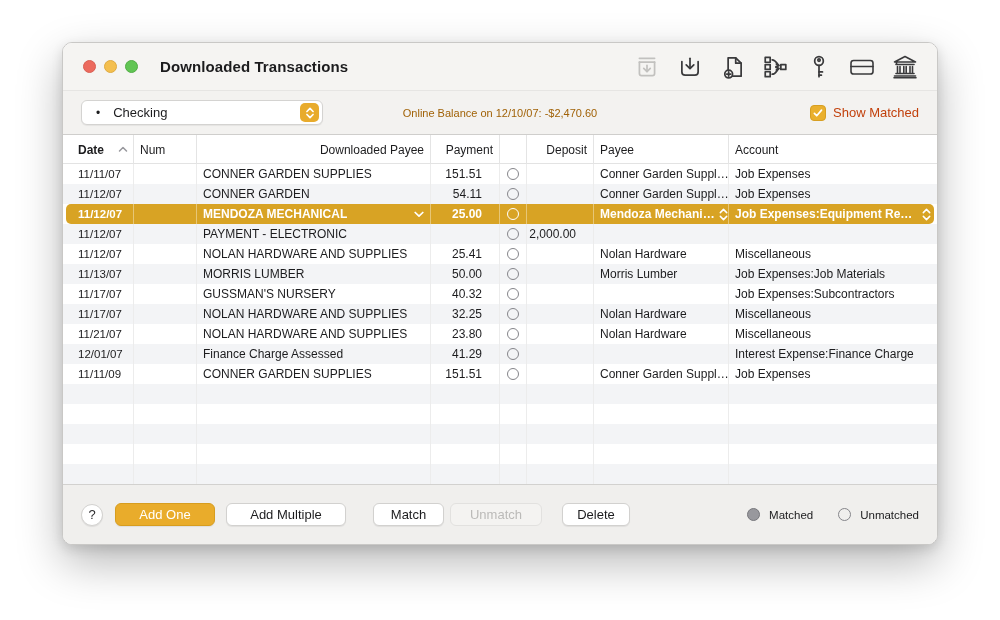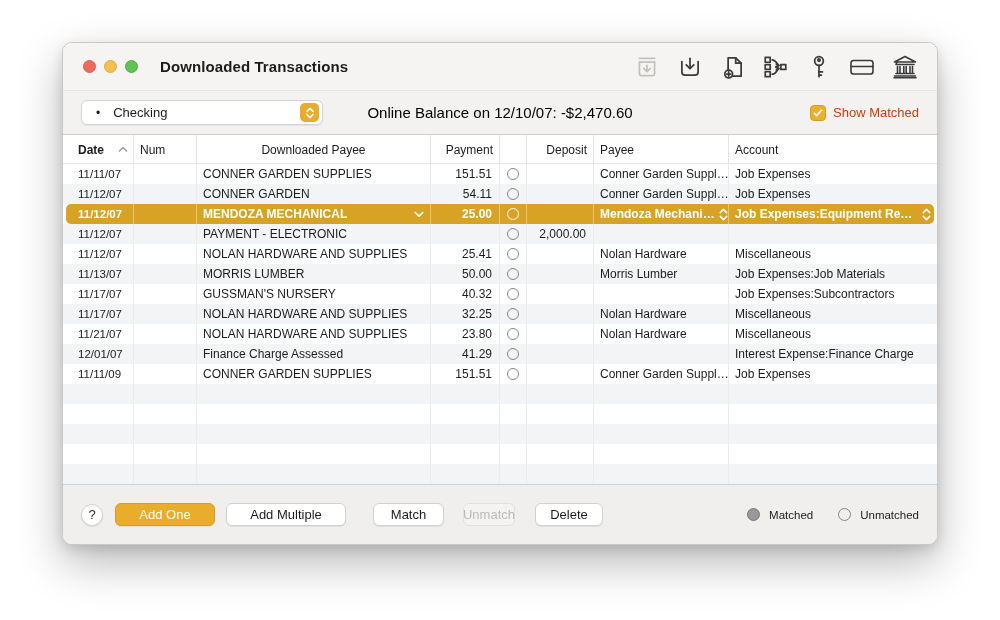--- a/index.html
+++ b/index.html
@@ -39,52 +39,52 @@
     box-shadow:0 1px 1px rgba(0,0,0,.06);
     display:flex; align-items:center; padding:0 3px 0 14px; font-size:13px; color:#1c1c1e;
   }
   .popup .bullet { font-size:12px; margin-right:13px; color:#1c1c1e; }
   .popup .pop-chev {
     margin-left:auto; width:19px; height:19px; border-radius:5px; background:#e8ab2c;
     display:flex; align-items:center; justify-content:center;
   }
   .balance {
     position:absolute; left:50%; transform:translateX(-50%);
-    font-size:15px; color:#000000;
+    font-size:11px; color:#a16207;
   }
   .showmatched { margin-left:auto; display:flex; align-items:center; gap:7px; font-size:13px; color:#c2410c; }
   .checkbox {
     width:16px; height:16px; border-radius:4px; background:#eab02e; border:1px solid #d79f22;
     display:flex; align-items:center; justify-content:center;
   }
 
   
   .grid-row { display:grid; grid-template-columns:71px 63px 234px 69px 27px 67px 135px 208px; }
   .thead { height:29px; background:#fff; border-bottom:1px solid #e3e3e3; }
   .th {
     font-size:12px; color:#1c1c1e; display:flex; align-items:center;
     border-right:1px solid #e4e4e4; padding:6px 6px; height:29px;
   }
   .th:last-child { border-right:none; }
   .th.b { font-weight:700; padding-left:15px; }
-  .th.center { justify-content:center; }
+  .th.center { justify-content:flex-end; }
   .th.right { justify-content:flex-end; }
   .sortcaret { margin-left:14px; display:flex; }
 
   .tbody { background:#fff; }
   .tr { position:relative; height:20px; }
   .tr.alt { background:#f3f4f6; }
   .td {
     position:relative; z-index:1; font-size:12px; color:#1c1c1e; height:20px; line-height:19px;
     border-right:1px solid #ececec; padding:0 6px; white-space:nowrap; overflow:hidden;
     display:flex; align-items:center;
   }
   .td:last-child { border-right:none; }
   .c-date { padding-left:15px; font-size:11.5px; }
-  .c-payment, .c-deposit { justify-content:flex-end; padding-right:7px; }
+  .c-payment, .c-deposit { justify-content:flex-end; padding-right:17px; }
   .c-circle { justify-content:center; padding:0; }
   .circle { display:none; width:12px; height:12px; border:1.5px solid #85858a; border-radius:50%; background:transparent; }
   .has-circle .circle { display:inline-block; }
 
   .tr.selected::before {
     content:""; position:absolute; left:3px; right:3px; top:0; bottom:0;
     background:#d8a324; border-radius:5px; z-index:0;
   }
   .tr.selected .td { color:#ffffff; font-weight:700; border-right-color:rgba(255,255,255,.38); }
   .tr.selected .circle { border-color:#ffffff; }
@@ -602,21 +602,21 @@
 
         </div>
       </div>
       </div>
 
     <div class="footerbar">
       <div class="helpbtn">?</div>
       <button class="btn primary" style="width:100px; margin-left:12px;">Add One</button>
       <button class="btn" style="width:120px; margin-left:11px;">Add Multiple</button>
       <button class="btn" style="width:71px; margin-left:27px;">Match</button>
-      <button class="btn disabled" style="width:52px; margin-left:19px;">Unmatch</button>
+      <button class="btn disabled" style="width:92px; margin-left:6px;">Unmatch</button>
       <button class="btn" style="width:68px; margin-left:20px;">Delete</button>
       <div class="legend">
         <span class="dot filled"></span>
         <span class="lbl2">Matched</span>
         <span class="dot hollow"></span>
         <span>Unmatched</span>
       </div>
     </div>
 
   </div>

